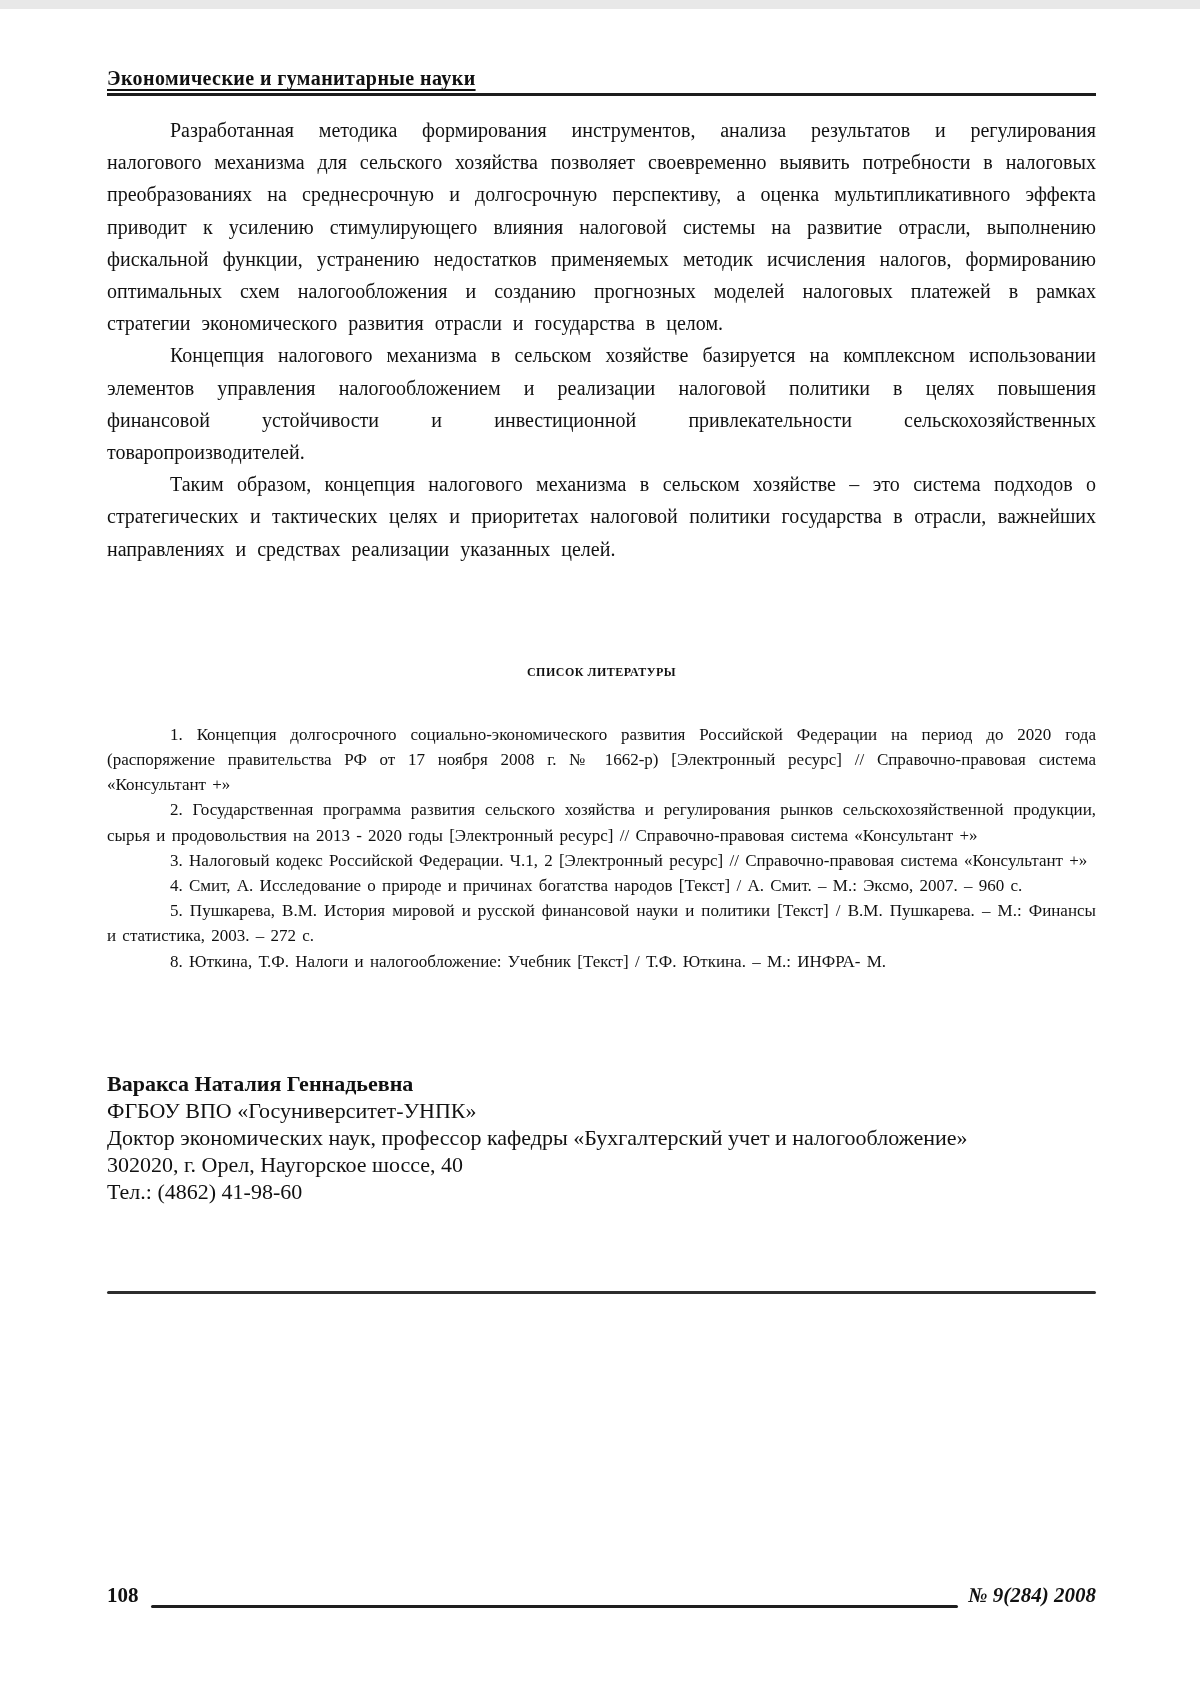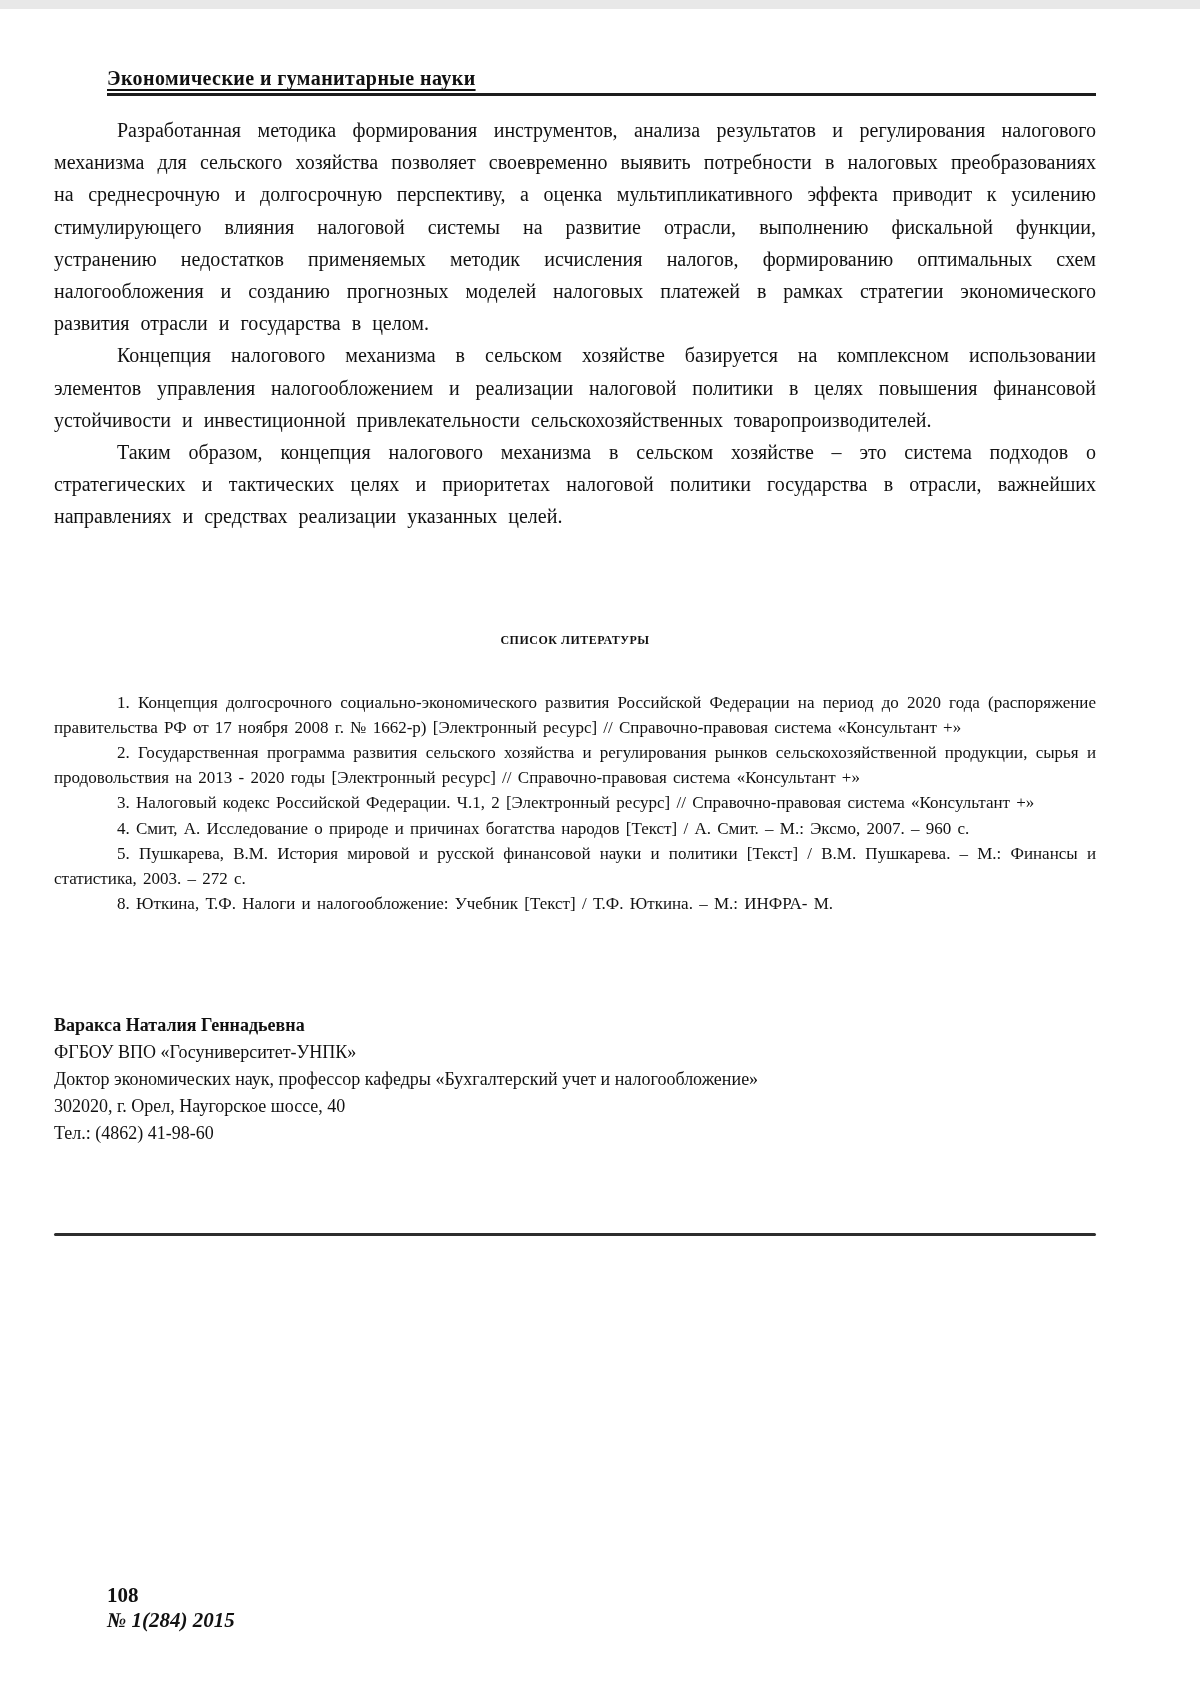--- a/index.html
+++ b/index.html
@@ -21,21 +21,21 @@
     border-bottom: 3px solid #1c1c1c;
   }
   .rh-title {
     font-size: 20px;
     font-weight: bold;
     letter-spacing: 0.4px;
     text-decoration: underline;
     text-underline-offset: 4px;
   }
   
-  .content { padding: 0 104px 0 54px; }
+  .content { padding: 0 104px 0 107px; }
   .body-par {
     font-size: 20px;
     line-height: 32.2px;
     text-align: justify;
     text-indent: 63px;
     word-spacing: 6px;
   }
   .body-par:first-of-type { margin-top: 18px; }
   .refs-heading {
     margin-top: 100px;
@@ -47,39 +47,38 @@
   .refs { margin-top: 42px; }
   .ref {
     font-size: 17px;
     line-height: 25.2px;
     text-align: justify;
     text-indent: 63px;
     word-spacing: 2px;
   }
   .author { margin-top: 96px; }
   .author p {
-    font-size: 18px;
+    font-size: 22px;
     line-height: 27px;
   }
   .author-name { font-weight: bold; }
   .end-rule {
     margin-top: 86px;
     height: 3px;
     background: #2d2d2d;
     border-radius: 2px;
   }
   
   .page-footer {
     position: absolute;
     left: 107px;
     right: 104px;
     top: 1574px;
     display: flex;
-    align-items: flex-start;
-    flex-direction: column;
+    align-items: flex-end;
   }
   .page-num {
     font-size: 21px;
     font-weight: bold;
   }
   .footer-rule {
     flex: 1;
     height: 3px;
     background: #1e1e1e;
     margin: 0 10px 0 12px;
@@ -126,16 +125,16 @@
       <p>Тел.: (4862) 41-98-60</p>
     </section>
 
     <div class="end-rule"></div>
 
   </main>
 
   <footer class="page-footer">
     <span class="page-num">108</span>
     <span class="footer-rule"></span>
-    <span class="issue">№ 1(284) 2015</span>
+    <span class="issue">№ 9(284) 2008</span>
   </footer>
 
 </div>
 
 </body></html>

